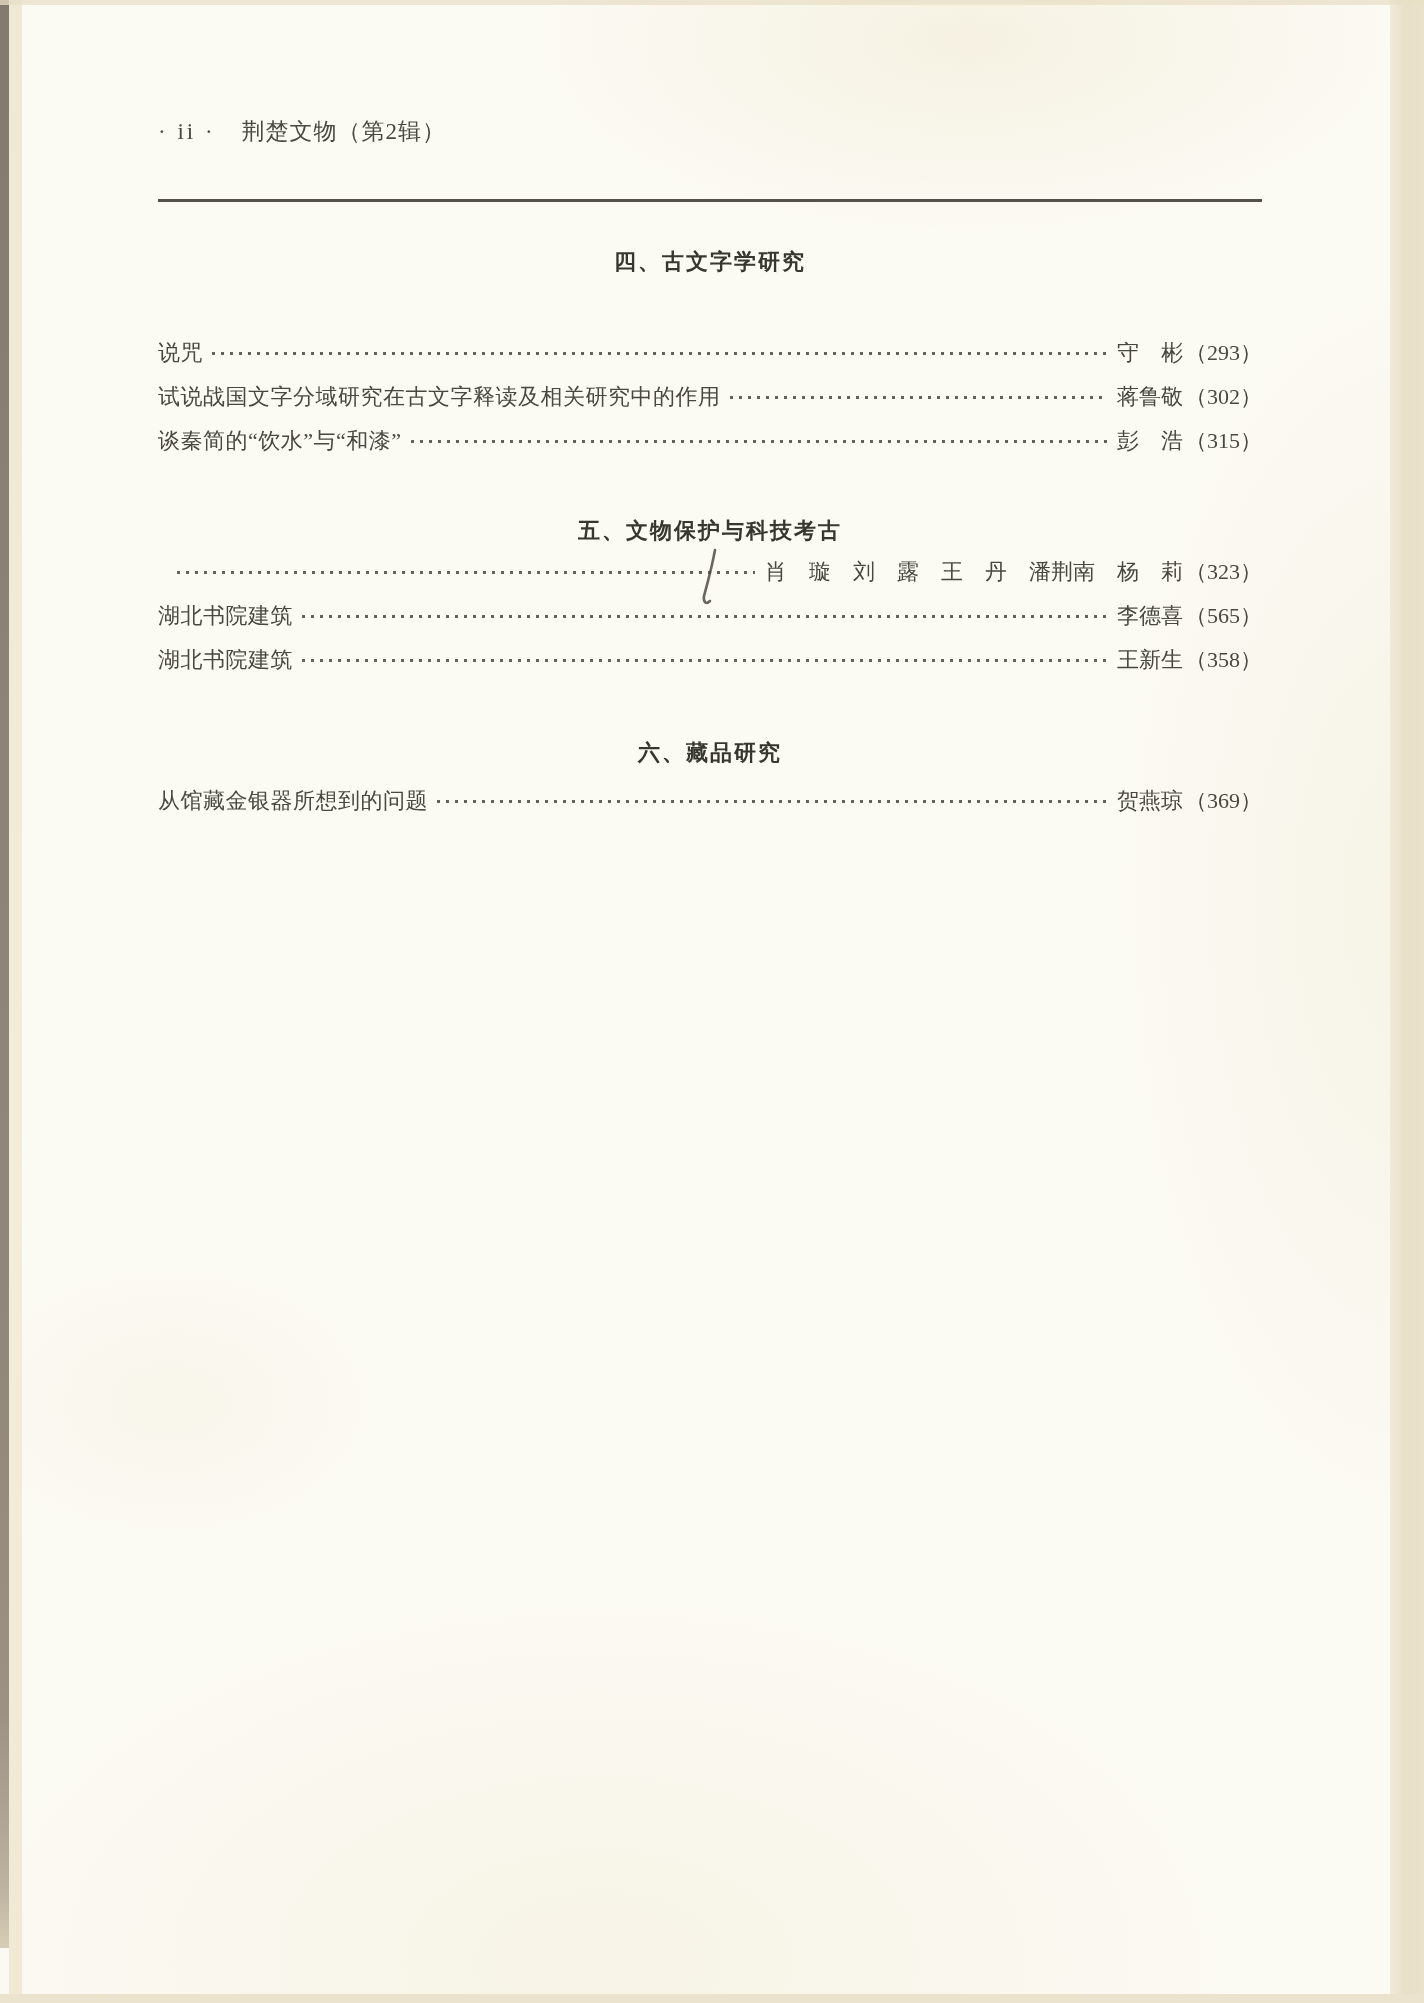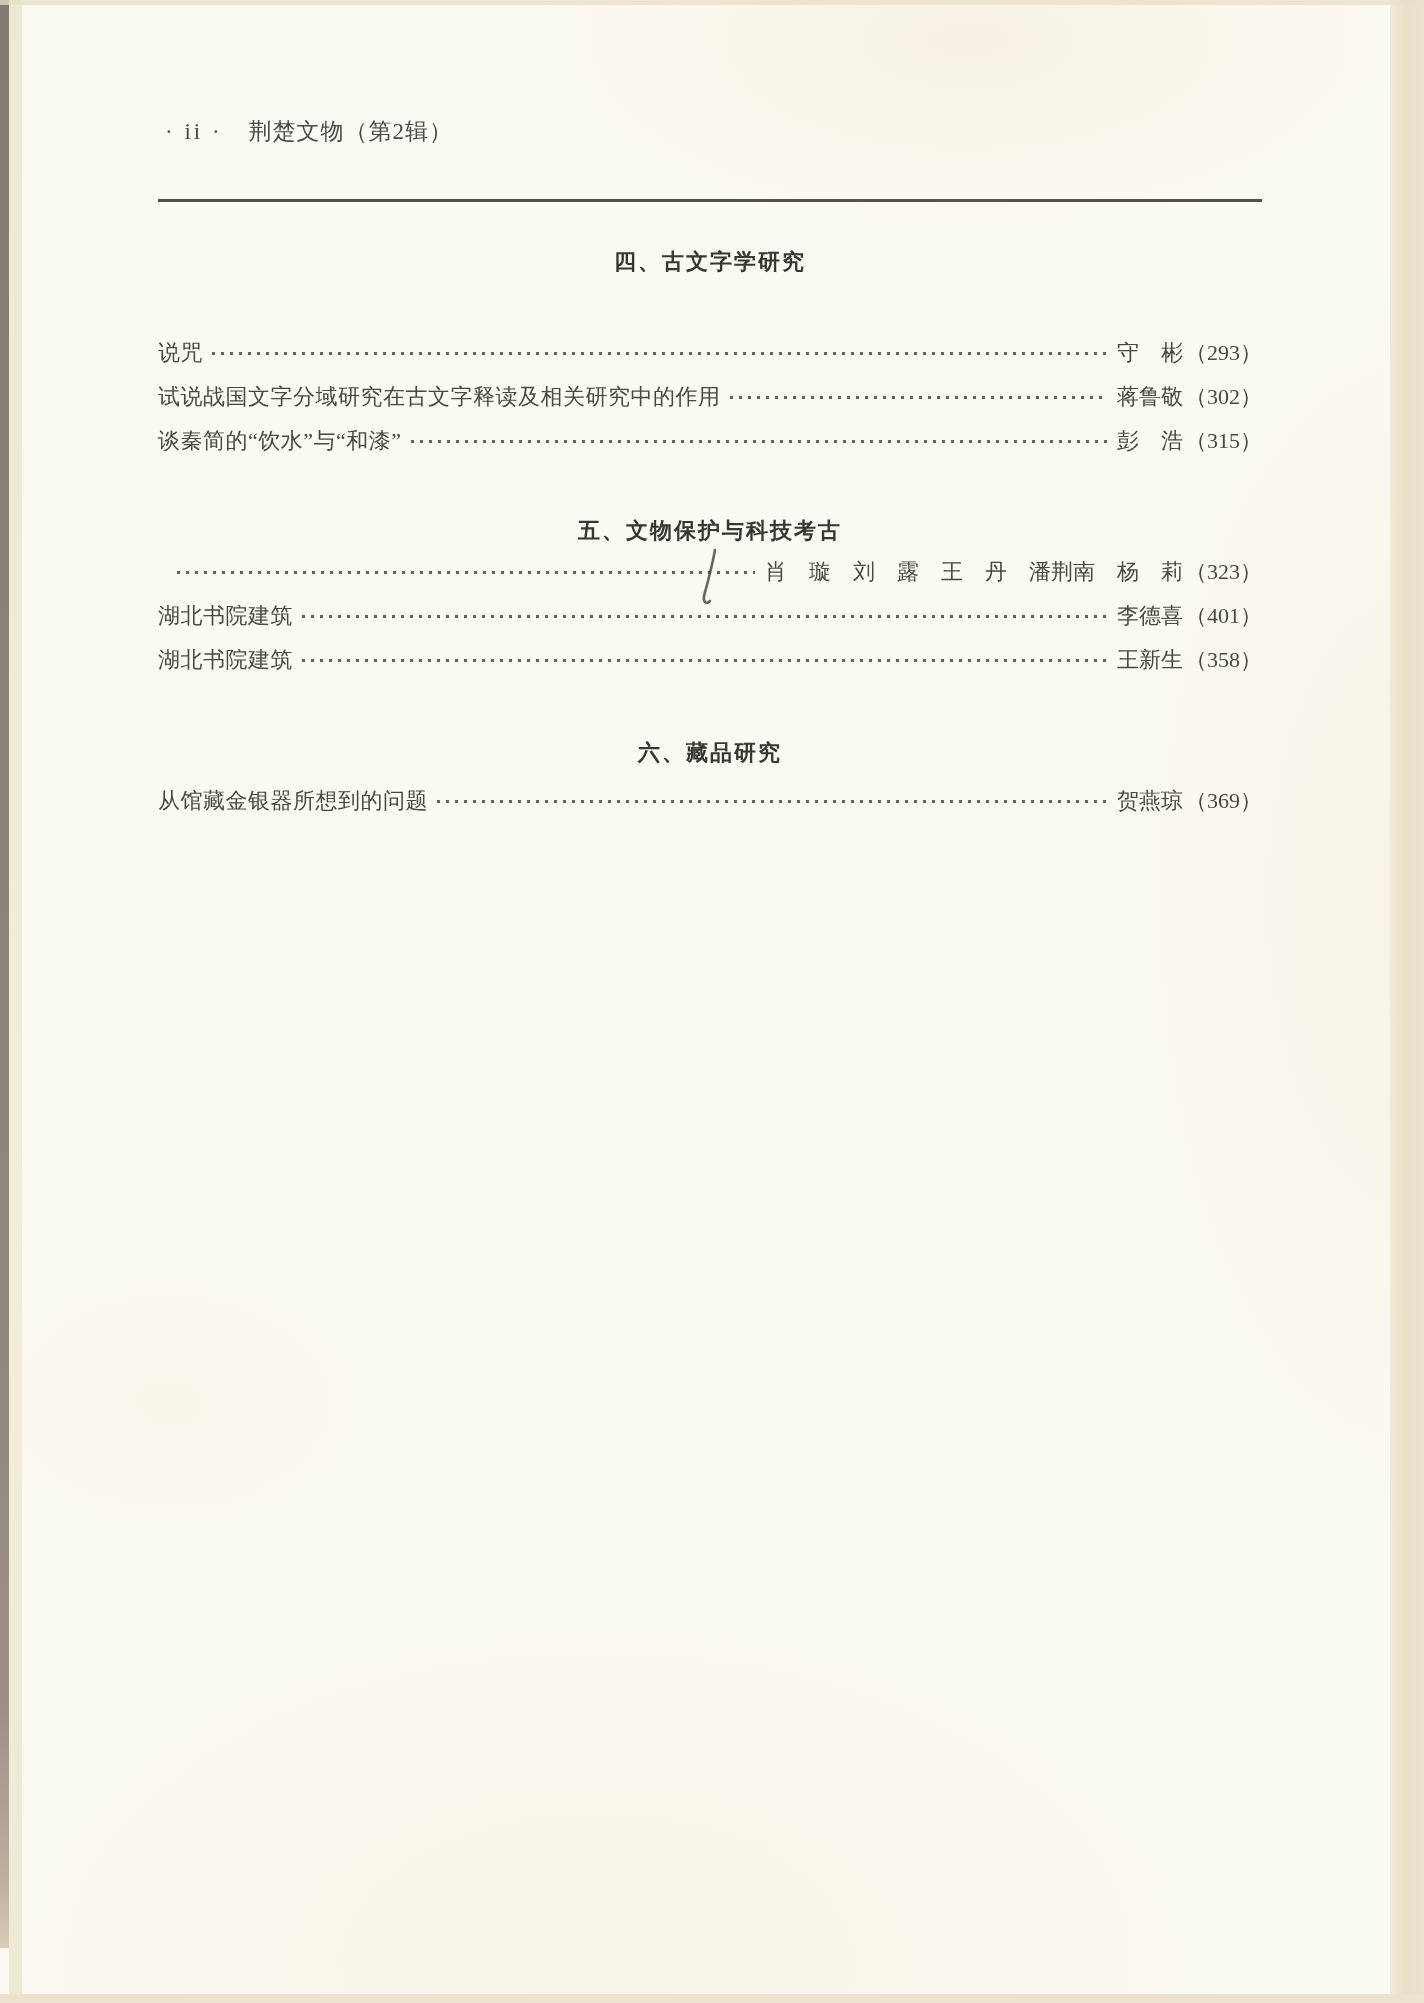--- a/index.html
+++ b/index.html
@@ -17,21 +17,21 @@
   .spine{position:absolute;left:0;top:0;width:9px;height:1948px;
     background:linear-gradient(180deg,#84796f 0%,#8d8277 35%,#92877b 70%,#9c9184 88%,#beb3a0 97%,#d8cdb6 100%);}
   .edge-left{position:absolute;left:9px;top:0;width:13px;height:100%;
     background:linear-gradient(180deg,#efe8d5 0%,#f2ecd9 60%,#f0e9d4 100%);}
   .edge-right{position:absolute;right:0;top:0;width:34px;height:100%;
     background:linear-gradient(90deg,#f1ead8 0%,#e8dfc8 45%,#eae2cc 100%);}
   .edge-top{position:absolute;left:0;top:0;width:100%;height:5px;background:rgba(232,223,199,0.75);}
   .edge-bottom{position:absolute;left:0;bottom:0;width:100%;height:9px;background:#ebe3ce;}
 
   
-  .runhead{position:absolute;left:165px;top:116px;display:flex;align-items:baseline;
+  .runhead{position:absolute;left:158px;top:116px;display:flex;align-items:baseline;
     font-size:23px;color:#4a4944;letter-spacing:1px;}
   .runhead .marker{letter-spacing:3px;margin-right:26px;}
   .head-rule{position:absolute;left:158px;top:199px;width:1104px;height:3px;background:#53514a;}
 
   
   .toc{position:absolute;left:158px;top:0;width:1104px;display:flex;flex-direction:column;}
   .sec-heading{font-family:"Liberation Sans","DejaVu Sans",sans-serif;font-weight:700;
     font-size:22px;line-height:38px;height:38px;text-align:center;color:#37362f;letter-spacing:2px;margin:0;}
   .h0{margin-top:243px;}
   .h1{margin-top:49px;font-family:Liberation Serif, serif;}
@@ -100,21 +100,21 @@
       <span class="a">肖　璇　刘　露　王　丹　潘荆南　杨　莉</span>
       <span class="p">（323）</span>
       <svg class="pen-mark" viewBox="0 0 26 64">
         <path d="M17 3 C 14 20, 9 38, 6 49 C 5 55, 8 58, 12 54" fill="none" stroke="#4e4b43" stroke-width="2.6" stroke-linecap="round" opacity="0.85"></path>
       </svg>
     </div>
     <div class="row">
       <span class="t">湖北书院建筑</span>
       <span class="leader"></span>
       <span class="a">李德喜</span>
-      <span class="p">（401）</span>
+      <span class="p">（565）</span>
     </div>
     <div class="row">
       <span class="t">湖北书院建筑</span>
       <span class="leader"></span>
       <span class="a">王新生</span>
       <span class="p">（358）</span>
     </div>
 
     <h2 class="sec-heading h2">六、藏品研究</h2>
 

